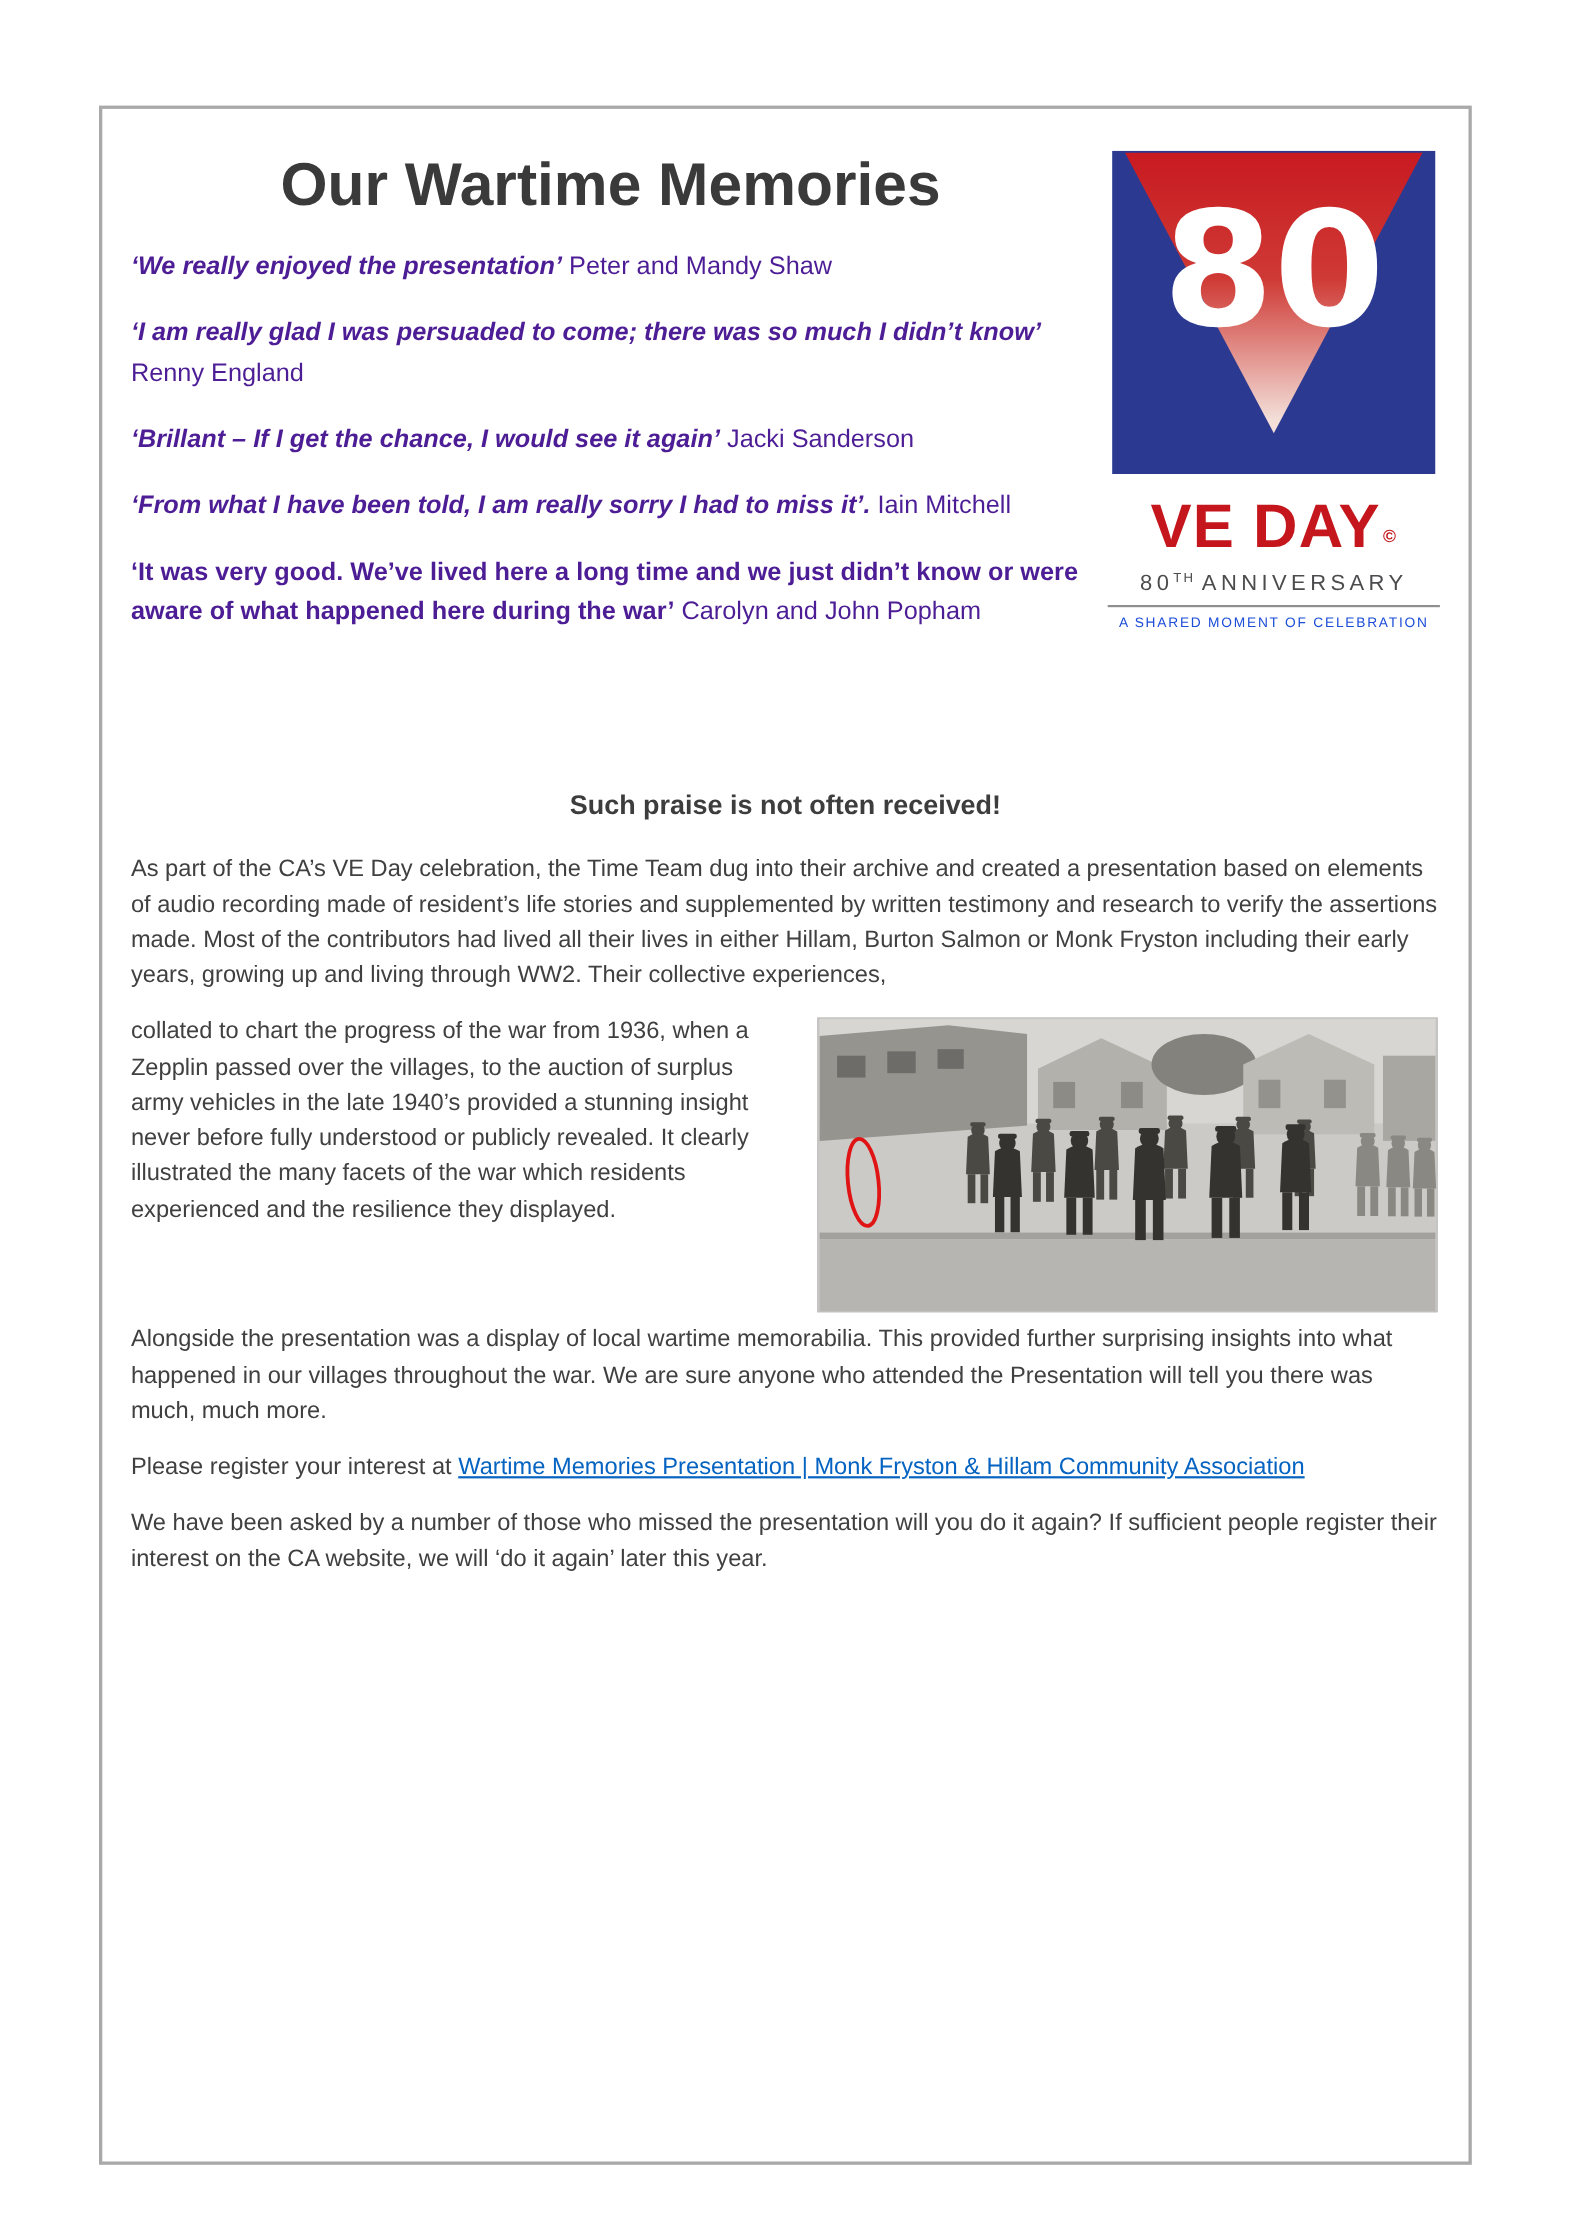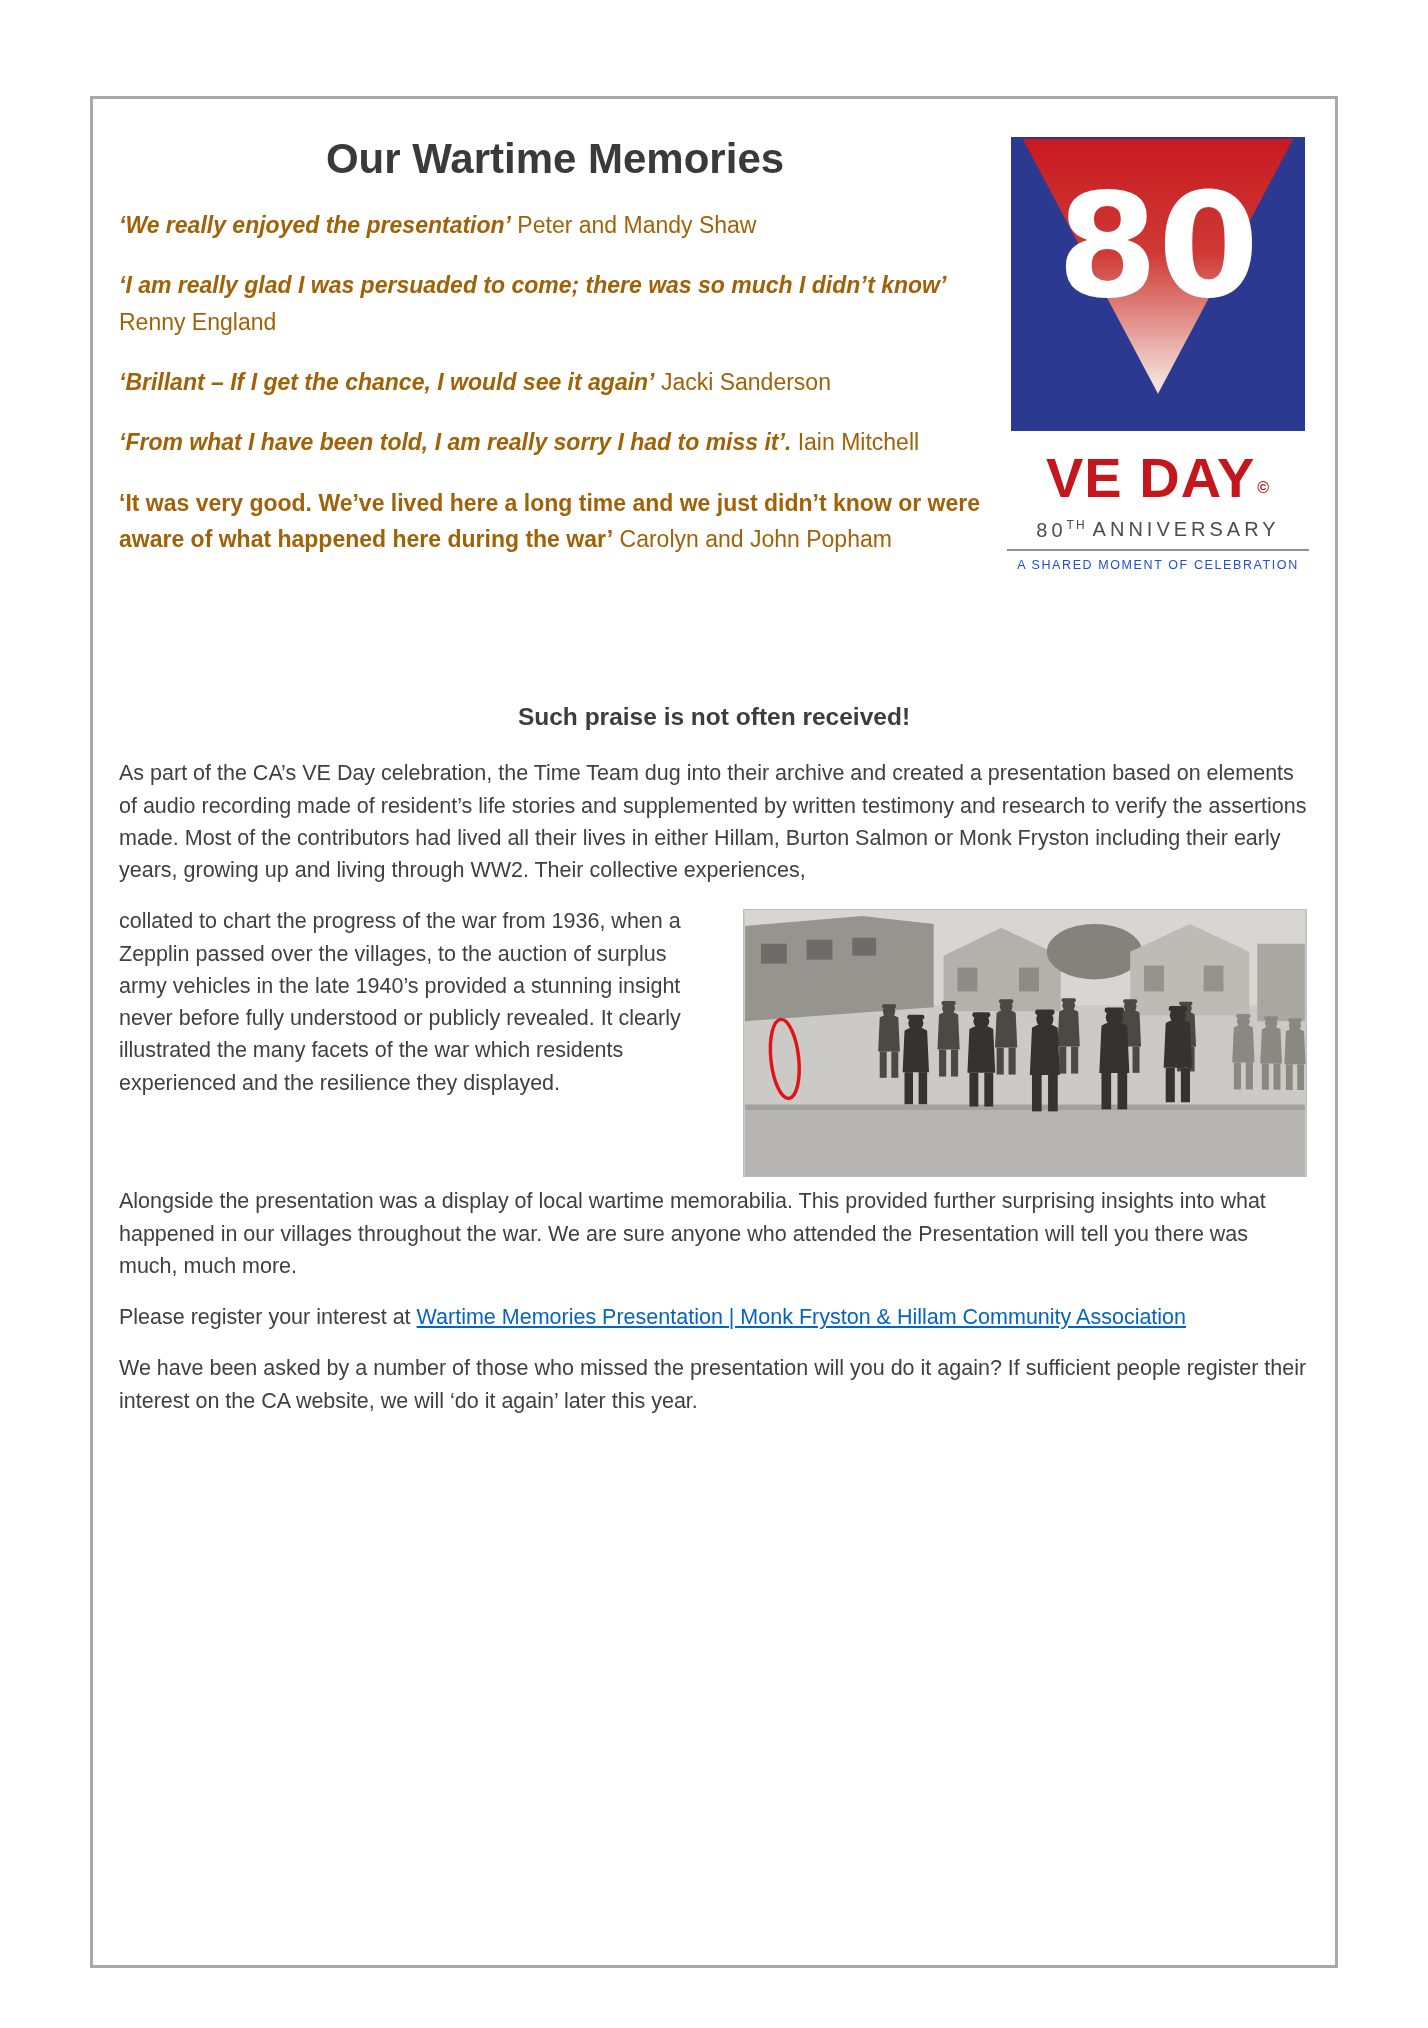--- a/index.html
+++ b/index.html
@@ -33,24 +33,24 @@
   .anniv sup { font-size:12px; letter-spacing:2px; }
   .anniv .word { margin-left:6px; }
   .logo-rule { margin-top:8px; border-top:2px solid #8f8f91; }
   .tagline {
     margin-top:7px; color:#1d4ed8; font-size:12.5px;
     letter-spacing:1.6px; white-space:nowrap;
   }
 
   
   h1.title {
-    font-size:42px; color:#3a3a3a; text-align:center;
+    font-size:55px; color:#3a3a3a; text-align:center;
     font-weight:700; margin:2px 0 24px;
   }
-  .quote { font-size:23px; line-height:1.58; margin-bottom:24px; color:#a16207; }
+  .quote { font-size:23px; line-height:1.58; margin-bottom:24px; color:#4c1d95; }
   .q { font-weight:700; }
   .q.it { font-style:italic; }
   .attr { font-weight:400; font-style:normal; }
 
   
   h2.praise {
     clear:both; font-size:24.5px; text-align:center; font-weight:700;
     color:#3d3d3d; margin:146px 0 26px;
   }
   p.body { font-size:21.5px; line-height:1.5; margin-bottom:19px; color:#404040; }

